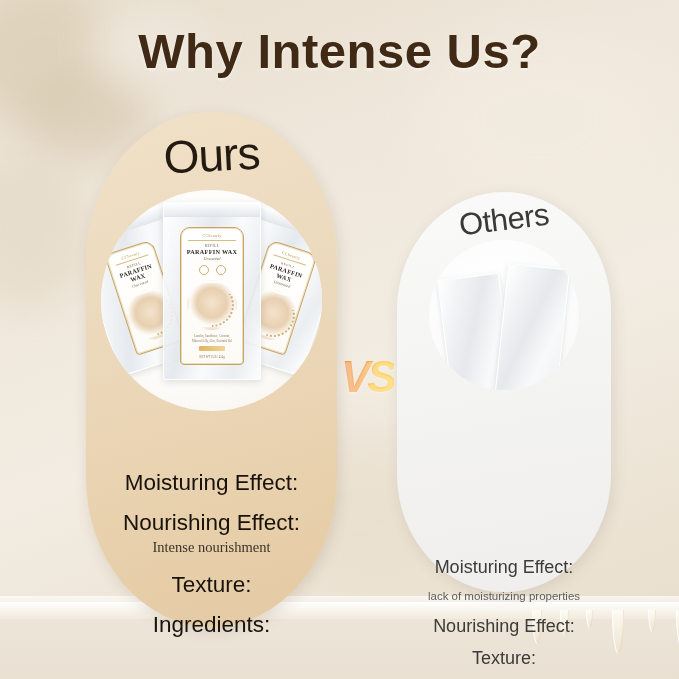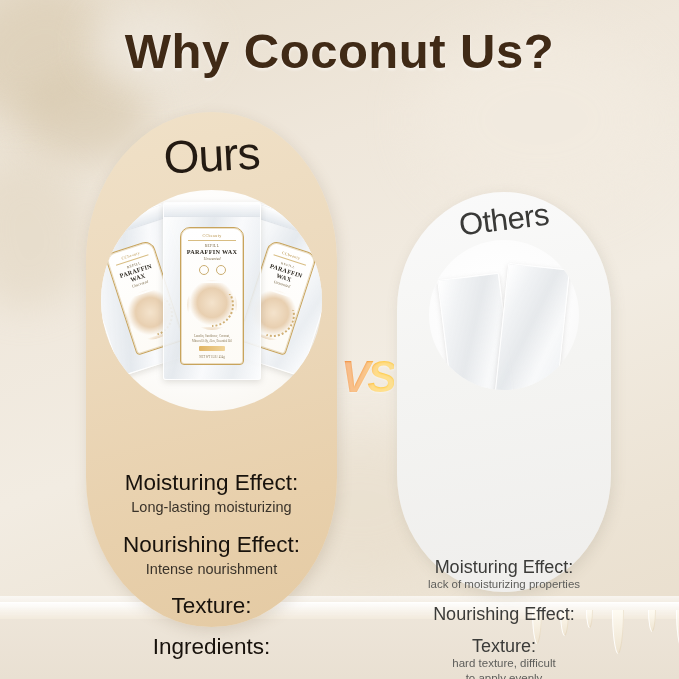--- a/index.html
+++ b/index.html
@@ -181,21 +181,21 @@
   #features-ours{top:358px;}
   #features-others{top:365px;}
   .feat{margin:0;}
   #features-ours .feat{margin-bottom:15px;}
   #features-others .feat{margin-bottom:12px;}
   .feat-head{color:#18120c;line-height:1.12;}
   .feat-sub{color:#3a332a;line-height:1.28;}
   #features-ours .feat-head{font-size:22.5px;}
   #features-ours .feat-sub{font-size:14.5px;margin-top:3px;}
   #features-others .feat-head{font-size:18px;color:#3b3b39;}
-  #features-others .feat-sub{font-size:11.5px;color:#5e5e5b;margin-top:0;}
+  #features-others .feat-sub{font-size:11.5px;color:#5e5e5b;margin-top:12px;}
 
   
   #vs{
     position:absolute;left:341px;top:355px;
     font-size:44px;font-weight:bold;font-style:italic;
     letter-spacing:-3px;line-height:1;
     background:linear-gradient(105deg,#f08a3c 0%,#f59b3e 42%,#ffc63c 62%,#ffd24e 100%);
     -webkit-background-clip:text;background-clip:text;color:transparent;
     text-shadow:0 1px 2px rgba(255,255,255,.4);
   }
@@ -218,21 +218,21 @@
 <div id="drips">
   <div class="drip-bar"></div>
 <div class="drip" style="left: 532px; width: 10px; height: 34px;"></div>
     <div class="drip" style="left: 560px; width: 9px; height: 26px;"></div>
     <div class="drip" style="left: 586px; width: 7px; height: 18px;"></div>
     <div class="drip" style="left: 612px; width: 12px; height: 44px;"></div>
     <div class="drip" style="left: 648px; width: 8px; height: 22px;"></div>
     <div class="drip" style="left: 676px; width: 11px; height: 38px;"></div>
   </div>
 
-<div id="title">Why Coconut Us?</div>
+<div id="title">Why Intense Us?</div>
 
 <div class="panel" id="panel-ours">
 
   <div class="panel-title" id="title-ours">Ours</div>
 
   <div class="photo-circle" id="photo-ours">
 
     <div class="packet packet-left">
       <div class="seal"></div>
       <div class="label label-side">
@@ -281,25 +281,24 @@
         <div class="lbl-chip"></div>
         <div class="lbl-foot" style="white-space: pre-line;">NET WT 1LB / 454g</div>
       </div>
     </div>
 
   </div>
 
   <div class="features" id="features-ours">
       <div class="feat">
         <div class="feat-head">Moisturing Effect:</div>
-        <div class="feat-sub" style="white-space: pre-line;">Long-lasting moisturizing</div>
       </div>
       <div class="feat">
         <div class="feat-head">Nourishing Effect:</div>
-        <div class="feat-sub" style="white-space: pre-line;">Intense nourishment</div>
+        <div class="feat-sub" style="white-space: pre-line; font-family: Liberation Serif, serif;">Intense nourishment</div>
       </div>
       <div class="feat">
         <div class="feat-head">Texture:</div>
       </div>
       <div class="feat">
         <div class="feat-head">Ingredients:</div>
       </div>
     </div>
 </div>
 

